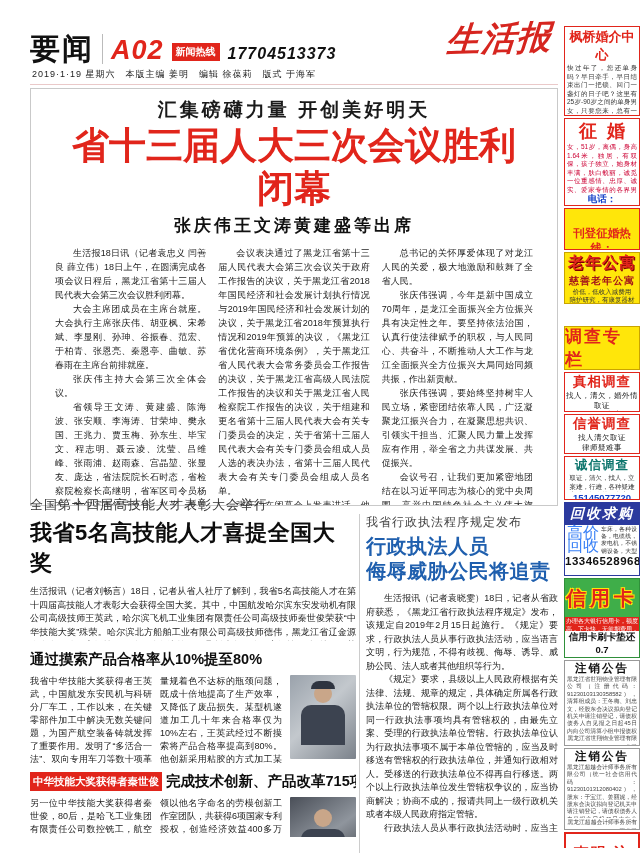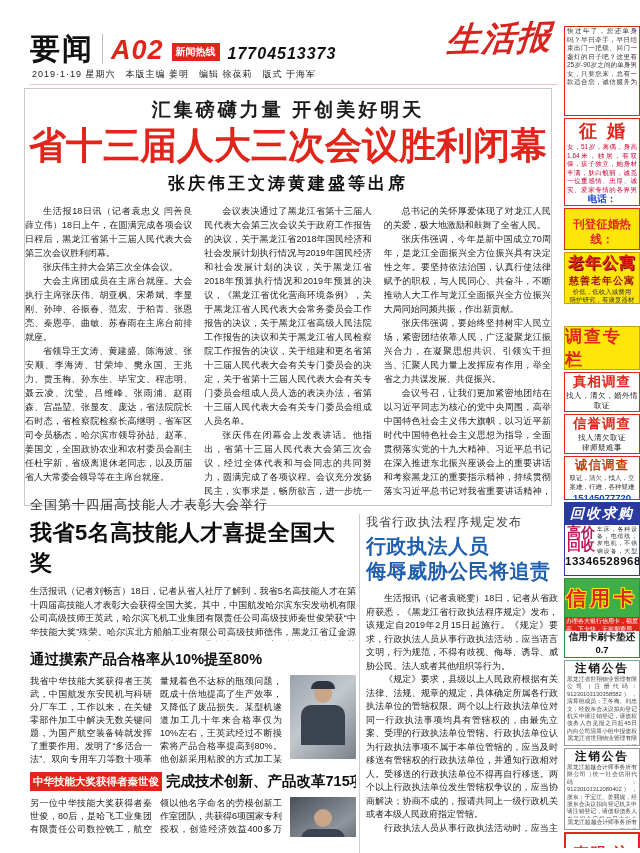--- a/index.html
+++ b/index.html
@@ -14,21 +14,21 @@
   .page-no { font-size:27px; font-weight:900; font-style:italic; color:#e1251b; line-height:1; letter-spacing:1px; }
   .hotline-badge { background:#e1251b; color:#fff; font-size:10px; font-weight:bold; padding:2px 4px; margin-bottom:3px; }
   .hotline-number { font-size:16px; font-weight:900; font-style:italic; color:#111; letter-spacing:1px; margin-bottom:1px; }
   .masthead { position:absolute; left:443px; top:22px; width:112px; text-align:center;
     font-family:"Liberation Serif","DejaVu Serif",serif; font-size:34px; font-weight:bold; font-style:italic;
     color:#d6251f; transform:skewX(-6deg) rotate(-2deg); letter-spacing:1px; line-height:1; }
   .dateline { position:absolute; left:32px; top:68px; font-size:9px; color:#222; letter-spacing:1px; }
   .header-rule { position:absolute; left:30px; top:84px; width:528px; border-top:1px solid #eac9c9; }
 
   
-  .lead-box { position:absolute; left:24px; top:88px; width:528px; height:418px; border:1px solid #c9c9c9; padding:8px 0 6px; overflow:hidden; }
+  .lead-box { position:absolute; left:30px; top:88px; width:528px; height:418px; border:1px solid #c9c9c9; padding:8px 24px 6px; overflow:hidden; }
   .lead-kicker { text-align:center; font-size:19px; color:#1a1a1a; letter-spacing:3px; font-weight:bold; }
   .lead-headline { text-align:center; font-size:37px; font-weight:900; color:#e1251b; letter-spacing:0px; margin-top:2px; line-height:1.15; }
   .lead-subhead { text-align:center; font-size:17px; color:#111; letter-spacing:3px; margin-top:4px; font-weight:bold; }
   .lead-cols { display:flex; gap:12px; margin-top:9px; height:296px; overflow:hidden; }
   .lead-col { flex:1; font-size:9px; line-height:14px; text-align:justify; color:#222; overflow:hidden; }
   .lead-col p, .body-paras p { text-indent:2em; margin:0; }
 
   
   .vrule { position:absolute; left:359px; top:514px; width:1px; height:339px; background:#cccccc; }
   .left-lower { position:absolute; left:30px; top:496px; width:326px; height:341px; overflow:hidden; }
@@ -60,40 +60,40 @@
   .sidebar { position:absolute; left:564px; top:26px; width:76px; height:822px; display:flex; flex-direction:column; gap:2px; overflow:hidden; }
   .ad { border:1px solid #e1251b; overflow:hidden; flex:none; background:#fff; }
   .ad-title-red { color:#e1251b; font-weight:900; text-align:center; }
   .tiny { font-size:6.5px; line-height:8.5px; text-align:justify; color:#333; padding:0 2px; }
   .strip { background:#e1251b; color:#fff; font-size:6px; line-height:8px; text-align:center; white-space:nowrap; overflow:hidden; }
   .b1 { height:90px; } .b1 .ad-title-red { font-size:13px; padding-top:1px; }
   .b1 .tiny { height:58px; overflow:hidden; }
   .b2 { height:88px; } .b2 .ad-title-red { font-size:18px; letter-spacing:10px; padding-left:10px; }
   .b2 .tiny { color:#c03; height:50px; overflow:hidden; }
   .phone-blue { color:#1440c8; font-weight:bold; font-size:9.5px; text-align:center; }
-  .b3 { height:42px; border-color:#e1251b; background:#ffe60a; text-align:center; padding-top:8px; }
+  .b3 { height:42px; border-color:#e1251b; background:#ffe60a; text-align:center; padding-top:17px; }
   .b3 .lbl { color:#e1251b; font-weight:900; font-size:11.5px; }
   .b3 .num { color:#e1251b; font-weight:900; font-size:19px; line-height:20px; }
   .b4 { height:52px; background:#ffe60a; text-align:center; border-color:#c9a400; }
   .b4 .t { color:#e1251b; font-weight:900; font-size:16px; text-shadow:1px 1px 0 #7a0000; letter-spacing:1px; }
   .b4 .st { color:#a3121b; font-weight:900; font-size:10px; letter-spacing:1px; }
   .b4 .ln { font-size:6.5px; color:#333; line-height:8px; }
   .b5 { height:44px; background:#ffe60a; border-color:#c9a400; display:flex; align-items:center; justify-content:center;margin-top:20px; }
   .b5 .t { color:#e1251b; font-weight:900; font-size:17px; letter-spacing:2px; }
   .inv { text-align:center; }
   .inv .t { color:#e1251b; font-weight:900; font-size:13.5px; letter-spacing:1px; }
   .inv .ln { font-size:7.5px; color:#222; line-height:9.5px; letter-spacing:0.5px; }
   .inv .num { color:#e1251b; font-weight:900; font-size:10.5px; }
   .b6,.b7 { height:40px; } .b8 { height:44px; }
-  .b8 .t { color:#c2410c; font-weight:900; font-size:12.5px; letter-spacing:1px; }
+  .b8 .t { color:#0f766e; font-weight:900; font-size:12.5px; letter-spacing:1px; }
   .b8 .tiny { height:18px; overflow:hidden; text-align:center; }
   .b9 { height:74px; border-color:#2b3a9e; }
   .b9 .banner { background:#2b3a9e; color:#fff; font-weight:900; font-size:14px; font-style:italic; text-align:center; letter-spacing:2px; padding:2px 0; }
   .b9 .row { display:flex; gap:2px; padding:1px 2px; }
-  .b9 .tags { color:#be185d; font-weight:700; font-size:14px; line-height:13px; white-space:nowrap; }
+  .b9 .tags { color:#3b82f6; font-weight:400; font-size:16px; line-height:13px; white-space:nowrap; }
   .b9 .list { font-size:5.8px; line-height:7.2px; color:#333; text-align:justify; height:28px; overflow:hidden; }
   .b9 .num { font-size:11.5px; font-weight:900; color:#111; text-align:center; letter-spacing:0.5px; }
   .b10 { height:80px; border-color:#2f8f3a; }
   .b10 .green { background:#3fae49; text-align:center; padding:6px 0 5px; }
   .b10 .green .t { color:#e1251b; font-weight:900; font-size:20px; letter-spacing:4px; text-shadow:1px 1px 0 #ffe60a,-1px -1px 0 #ffe60a,1px -1px 0 #ffe60a,-1px 1px 0 #ffe60a; }
   .b10 .strip { white-space:normal; height:14px; }
   .b10 .ln { font-size:9.5px; font-weight:900; color:#111; text-align:center; }
   .b10 .num { font-size:12.5px; font-weight:900; color:#1440c8; text-align:center; }
   .notice { border:1px solid #999; }
   .b11 { height:86px; } .b12 { height:82px; }
@@ -120,22 +120,22 @@
   <div class="dateline">2019·1·19 星期六　本版主编 姜明　编辑 徐葆莉　版式 于海军</div>
   <div class="header-rule"></div>
 
   <div class="lead-box">
     <div class="lead-kicker">汇集磅礴力量 开创美好明天</div>
     <div class="lead-headline">省十三届人大三次会议胜利闭幕</div>
     <div class="lead-subhead">张庆伟王文涛黄建盛等出席</div>
     <div class="lead-cols">
       <div class="lead-col">
           <p>生活报18日讯（记者袁忠义 闫善良 薛立伟）18日上午，在圆满完成各项会议日程后，黑龙江省第十三届人民代表大会第三次会议胜利闭幕。</p>
+          <p>大会主席团成员在主席台就座。大会执行主席张庆伟、胡亚枫、宋希斌、李显刚、孙珅、谷振春、范宏、于柏青、张恩亮、秦恩亭、曲敏、苏春雨在主席台前排就座。</p>
           <p>张庆伟主持大会第三次全体会议。</p>
-          <p>大会主席团成员在主席台就座。大会执行主席张庆伟、胡亚枫、宋希斌、李显刚、孙珅、谷振春、范宏、于柏青、张恩亮、秦恩亭、曲敏、苏春雨在主席台前排就座。</p>
           <p>省领导王文涛、黄建盛、陈海波、张安顺、李海涛、甘荣坤、樊永国、王兆力、贾玉梅、孙东生、毕宝文、程志明、聂云凌、沈莹、吕维峰、张雨浦、赵雨森、宫晶堃、张显友、庞达，省法院院长石时态，省检察院检察长高继明，省军区司令员杨杰，哈尔滨市领导孙喆、赵革、姜国文，全国政协农业和农村委员会副主任杜宇新，省级离退休老同志，以及历届省人大常委会领导等在主席台就座。</p>
         </div>
       <div class="lead-col">
           <p>会议表决通过了黑龙江省第十三届人民代表大会第三次会议关于政府工作报告的决议，关于黑龙江省2018年国民经济和社会发展计划执行情况与2019年国民经济和社会发展计划的决议，关于黑龙江省2018年预算执行情况和2019年预算的决议，《黑龙江省优化营商环境条例》，关于黑龙江省人民代表大会常务委员会工作报告的决议，关于黑龙江省高级人民法院工作报告的决议和关于黑龙江省人民检察院工作报告的决议，关于组建和更名省第十三届人民代表大会有关专门委员会的决定，关于省第十三届人民代表大会有关专门委员会组成人员人选的表决办法，省第十三届人民代表大会有关专门委员会组成人员名单。</p>
           <p>张庆伟在闭幕会上发表讲话。他指出，省第十三届人民代表大会第三次会议，经过全体代表和与会同志的共同努力，圆满完成了各项议程。会议充分发扬民主，实事求是，畅所欲言，进一步统一了思想，明确了任务，坚定了信心，是一次解放思想、凝心聚力的大会，是一次求真务实、共谋振兴的大会，是一次团结民主、风清气正的大会，必将进一步激励和鼓舞全省人民奋力开创美好明天的豪情和斗志，汇聚起加快推动龙江全面振兴全方位振兴的磅礴力量。</p>
         </div>
       <div class="lead-col">
           <p>总书记的关怀厚爱体现了对龙江人民的关爱，极大地激励和鼓舞了全省人民。</p>
           <p>张庆伟强调，今年是新中国成立70周年，是龙江全面振兴全方位振兴具有决定性之年。要坚持依法治国，认真行使法律赋予的职权，与人民同心、共奋斗，不断推动人大工作与龙江全面振兴全方位振兴大局同始同频共振，作出新贡献。</p>
           <p>张庆伟强调，要始终坚持树牢人民立场，紧密团结依靠人民，广泛凝聚龙江振兴合力，在凝聚思想共识、引领实干担当、汇聚人民力量上发挥应有作用，举全省之力共谋发展、共促振兴。</p>
@@ -194,20 +194,21 @@
     <div class="law-body body-paras">
         <p>生活报讯（记者袁晓雯）18日，记者从省政府获悉，《黑龙江省行政执法程序规定》发布，该规定自2019年2月15日起施行。《规定》要求，行政执法人员从事行政执法活动，应当语言文明，行为规范，不得有歧视、侮辱、诱导、威胁公民、法人或者其他组织等行为。</p>
         <p>《规定》要求，县级以上人民政府根据有关法律、法规、规章的规定，具体确定所属各行政执法单位的管辖权限。两个以上行政执法单位对同一行政执法事项均具有管辖权的，由最先立案、受理的行政执法单位管辖。行政执法单位认为行政执法事项不属于本单位管辖的，应当及时移送有管辖权的行政执法单位，并通知行政相对人。受移送的行政执法单位不得再自行移送。两个以上行政执法单位发生管辖权争议的，应当协商解决；协商不成的，报请共同上一级行政机关或者本级人民政府指定管辖。</p>
         <p>行政执法人员从事行政执法活动时，应当主动出示有效行政执法证件，表明执法身份，全程记录执法过程，做到执法留痕，切实保障公民、法人和其他组织的合法权益。</p>
       </div>
   </div>
 
   <div class="sidebar">
 
     <div class="ad b1">
+      <div class="ad-title-red">枫桥婚介中心</div>
       <div class="tiny">快过年了，您还单身吗？早日牵手，早日结束出门一把锁、回门一盏灯的日子吧？这里有25岁-90岁之间的单身男女，只要您来，总有一款适合您，诚信服务为您牵线，直到满意为止。★67岁，离偶，身高1.65米，有双保，企业退休，独居有楼房，找个伴过日子，携手走一辈子，人好修养好可以，觅60岁以下、有双保的男士。★64岁，丧偶，身高1.66米，商业楼，养老金高，子女独立，诚觅78岁以下、有双保、正派的男士。</div>
 
     </div>
 
     <div class="ad b2">
       <div class="ad-title-red">征婚</div>
       <div class="tiny">女，51岁，离偶，身高1.64米，独居，有双保，孩子独立，她身材丰满，肤白貌丽，诚觅一位重感情、忠厚、诚实、爱家专情的各界男士，相伴到老，地区职业年龄不限（免中介）。</div>
       <div class="phone-blue">电话：15146622375</div>
 
     </div>

